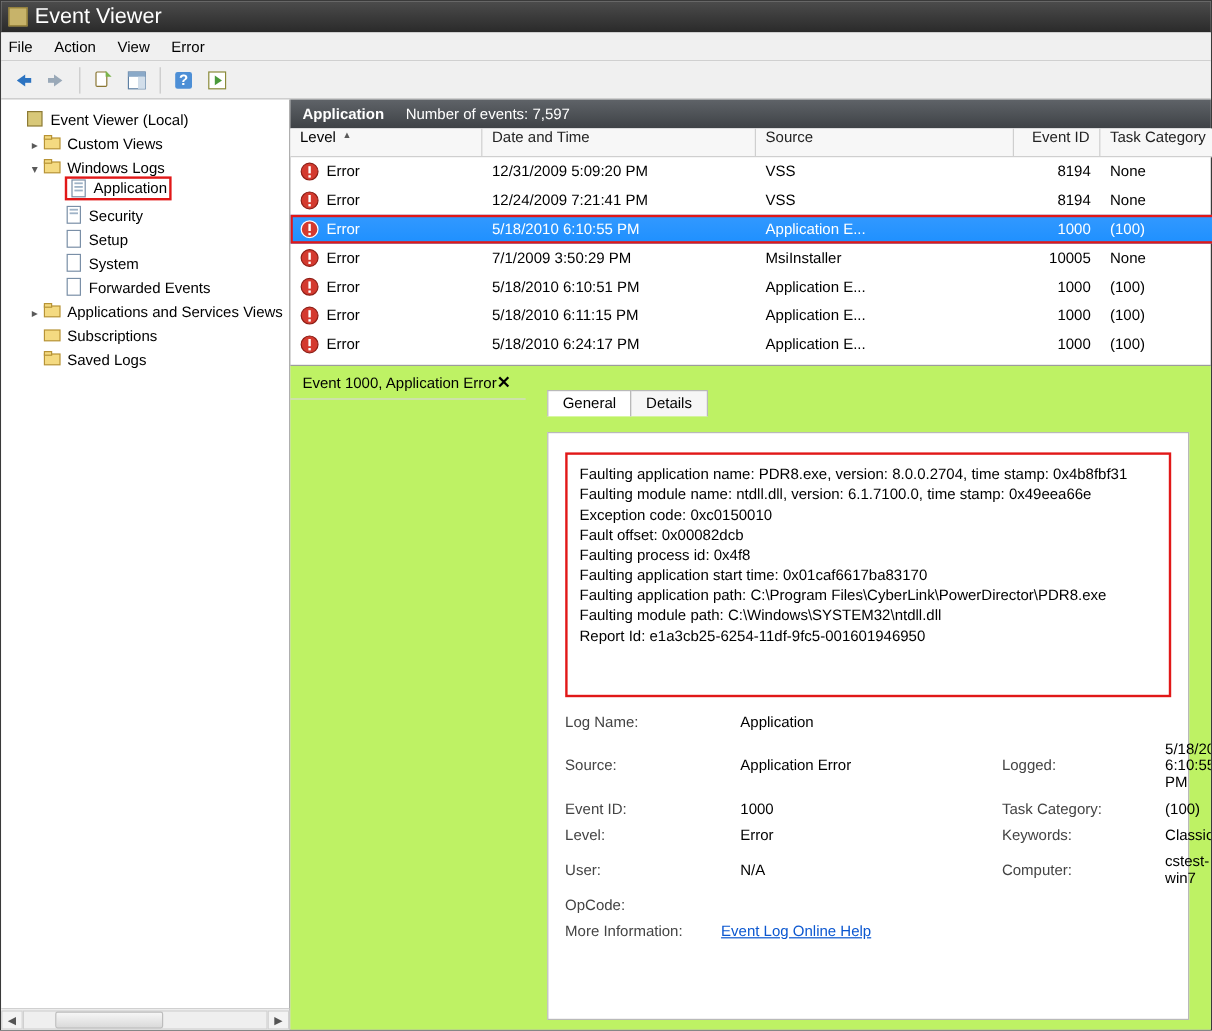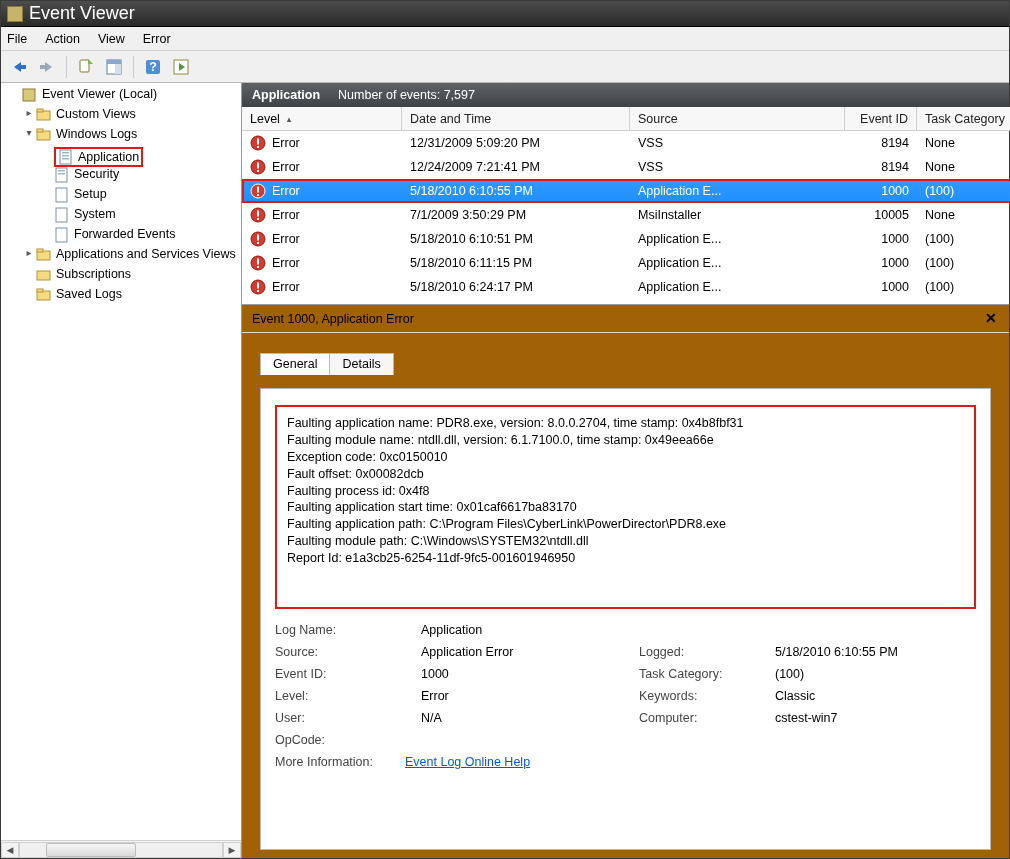--- a/index.html
+++ b/index.html
@@ -23,56 +23,56 @@
   .titlebar .ticon{width:16px;height:16px;margin-right:6px;background:#c7b36a;border:1px solid #8e7a35;display:inline-block}
   .titlebar .ttext{color:#fff;font-size:18px}
   .menubar{height:24px;background:var(--ui-bg);display:flex;align-items:center;padding:0 6px;border-bottom:1px solid #d0d0d0}
   .menubar span{margin-right:18px;cursor:default}
   .toolbar{height:32px;background:var(--ui-bg);display:flex;align-items:center;padding:0 6px;gap:4px;border-bottom:1px solid #b8b8b8}
   .tbtn{width:24px;height:24px;border:1px solid transparent;border-radius:3px;display:flex;align-items:center;justify-content:center;cursor:pointer}
   .tsep{width:1px;height:22px;background:#c8c8c8;margin:0 3px}
   .body{flex:1;display:flex;min-height:0}
   .tree{width:241px;border-right:1px solid #9c9c9c;background:#fff;display:flex;flex-direction:column}
   .tree-inner{flex:1;overflow:hidden;padding:4px 3px}
-  .tnode{display:flex;align-items:flex-start;height:20px;padding-left:4px;white-space:nowrap;cursor:default}
+  .tnode{display:flex;align-items:flex-end;height:20px;padding-left:4px;white-space:nowrap;cursor:default}
   .tnode .twist{width:14px;text-align:center;color:#5a5a5a;font-size:10px}
   .tnode .ticon{width:16px;height:16px;margin-right:4px;flex:0 0 16px;display:inline-flex;align-items:center;justify-content:center}
   .tnode.l1{padding-left:18px}
   .tnode.l2{padding-left:36px}
   .red-rect{border:2px solid var(--red-hl);padding:0 2px;height:20px;display:inline-flex;align-items:center}
   .tree-hsb{height:18px;border-top:1px solid #d0d0d0;background:#f3f3f3;display:flex;align-items:center}
   .hsb-track{flex:1;height:16px;background:#efefef;position:relative;border:1px solid #d0d0d0}
   .hsb-thumb{position:absolute;left:26px;top:0;bottom:0;width:90px;background:linear-gradient(#f6f6f6,#dadada);border:1px solid #bdbdbd;border-radius:2px}
   .hsb-btn{width:18px;height:16px;border:1px solid #d0d0d0;background:#f3f3f3;display:flex;align-items:center;justify-content:center;font-size:9px;color:#555}
 
   .main{flex:1;display:flex;flex-direction:column;min-width:0}
   .panel-header{height:24px;background:linear-gradient(var(--header-grad-a),var(--header-grad-b));color:#fff;display:flex;align-items:center;padding:0 10px;gap:18px}
   .panel-header *{color:#fff}
   .panel-header .ph-title{font-weight:600}
 
   .listwrap{height:198px;border-bottom:1px solid #9c9c9c;display:flex;min-height:0}
   .list{flex:1;display:flex;flex-direction:column;border:0}
   .colhdr{height:24px;display:flex;background:var(--col-header-bg);border-bottom:1px solid var(--col-header-border)}
-  .colhdr .c{border-right:1px solid var(--col-header-border);display:flex;align-items:center;padding:0 8px;color:#222}
+  .colhdr .c{border-right:1px solid var(--col-header-border);display:flex;padding:0 8px;color:#222}
   .rows{flex:1;overflow:hidden}
   .row{display:flex;height:24px;align-items:center}
   .row .c{padding:0 8px;overflow:hidden;text-overflow:ellipsis;white-space:nowrap}
   .row.sel{background:linear-gradient(var(--sel-blue),var(--sel-blue2));}
   .row.sel .c,.row.sel .clevel span{color:#fff}
   .row.sel .eicon circle{stroke:#fff}
   .row.hl{outline:2px solid var(--red-hl);outline-offset:-2px}
   .clevel{display:flex;align-items:center;gap:6px}
   .eicon{width:16px;height:16px}
   .c.level{width:160px}
   .c.dt{width:228px}
   .c.src{width:215px;flex:0 0 215px}
   .c.eid{width:72px;text-align:right;justify-content:flex-end;display:flex}
   .c.tc{width:90px}
 
-  .detailwrap{flex:1;background:#a16207;display:flex;flex-direction:column;min-height:0}
+  .detailwrap{flex:1;background:#bef264;display:flex;min-height:0}
   .detail-head{height:28px;display:flex;align-items:center;justify-content:space-between;padding:0 10px;border-bottom:1px solid #d7d7d7}
   .detail-head .close{width:14px;height:14px;font-weight:700;cursor:pointer;font-size:14px;line-height:12px}
   .detail-body{flex:1;padding:18px 18px 8px 18px;overflow:hidden;display:flex;flex-direction:column;gap:14px}
   .tabs{display:flex;align-items:flex-end;height:24px}
   .tab{border:1px solid #b9b9b9;border-bottom:none;background:#f6f6f6;padding:3px 12px 4px;margin-right:-1px;cursor:pointer}
   .tab.active{background:#fff;position:relative;z-index:2}
   .pane{border:1px solid #b9b9b9;flex:1;background:#fff;padding:16px 14px 10px;display:flex;flex-direction:column;gap:14px;margin-top:-1px}
   .msgbox{border:2px solid var(--red-hl);padding:8px 10px 40px;line-height:1.35}
   .kv{display:grid;grid-template-columns:138px 210px 128px auto;row-gap:8px;column-gap:8px;align-items:center}
   .kv .lbl{color:#444}

